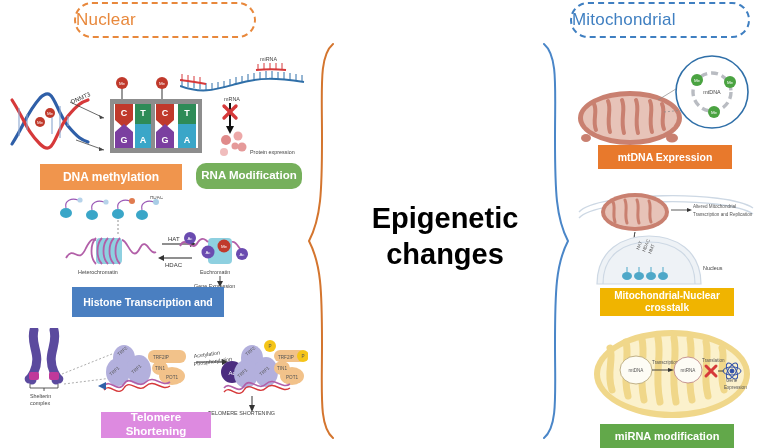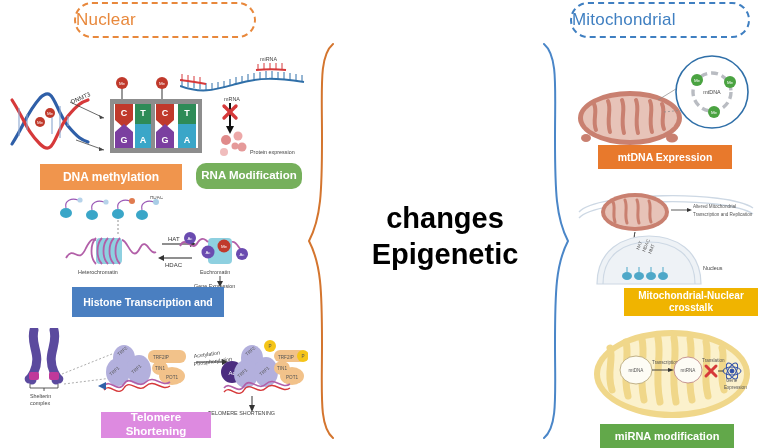--- a/index.html
+++ b/index.html
@@ -49,21 +49,21 @@
     text-align:center;
     color:#ffffff;font-weight:bold;
     line-height:1.18;
     box-sizing:border-box;
   }
   .cap-dna{left:40px;top:164px;width:142px;height:26px;background:#f0954d;font-size:12px;}
   .cap-rna{left:196px;top:163px;width:106px;height:26px;background:#76b05c;font-size:11.5px;border-radius:10px;}
   .cap-hist{left:72px;top:287px;width:152px;height:30px;background:#4a7fc1;font-size:10.5px;}
   .cap-telo{left:101px;top:412px;width:110px;height:26px;background:#dd8ae0;font-size:11.5px;}
   .cap-mtdna{left:598px;top:145px;width:134px;height:24px;background:#e8792c;font-size:10.5px;}
-  .cap-cross{left:624px;top:288px;width:134px;height:28px;background:#f0b400;font-size:10px;}
+  .cap-cross{left:600px;top:288px;width:134px;height:28px;background:#f0b400;font-size:10px;}
   .cap-ncrna{left:600px;top:424px;width:134px;height:24px;background:#62a84a;font-size:11px;}
 
   .tiny{font-size:4.6px;fill:#555;font-family:"Liberation Sans",sans-serif;}
   .tiny2{font-size:5.4px;fill:#444;font-family:"Liberation Sans",sans-serif;}
   .tiny3{font-size:6px;fill:#333;font-family:"Liberation Sans",sans-serif;}
   .basetxt{font-size:9px;fill:#fff;font-weight:bold;font-family:"Liberation Sans",sans-serif;}
   .lbl-w{font-size:4.4px;fill:#fff;font-family:"Liberation Sans",sans-serif;}
 </style>
 </head>
 <body>
@@ -83,22 +83,22 @@
     </svg>
   </div>
 
   <div class="brace" style="left:530px;top:42px;">
     <svg width="40" height="398" viewBox="0 0 40 398">
       <path d="M14 2 C28 14 25 44 25 96 C25 150 26 176 38 199 C26 222 25 248 25 302 C25 354 28 384 14 396" fill="none" stroke="#4a86c8" stroke-width="2" stroke-linecap="round"></path>
     </svg>
   </div>
 
   <div class="center-title">
+    <div>Epigenetic</div>
     <div>changes</div>
-    <div>Epigenetic</div>
   </div>
 
   <div class="panel" style="left:8px;top:78px;">
     <svg width="180" height="88" viewBox="0 0 180 88">
 
       <g>
         <path d="M4 66 C18 44 18 36 32 20 C46 6 46 30 60 48 C70 60 74 62 80 64" fill="none" stroke="#2f5fa8" stroke-width="3.2" stroke-linecap="round"></path>
         <path d="M4 22 C18 44 18 52 32 66 C46 80 46 56 60 38 C70 26 74 24 80 22" fill="none" stroke="#d6393a" stroke-width="3.2" stroke-linecap="round"></path>
         <g stroke="#8aa6cf" stroke-width="1.1">
           <line x1="11" y1="30" x2="11" y2="58"></line>

